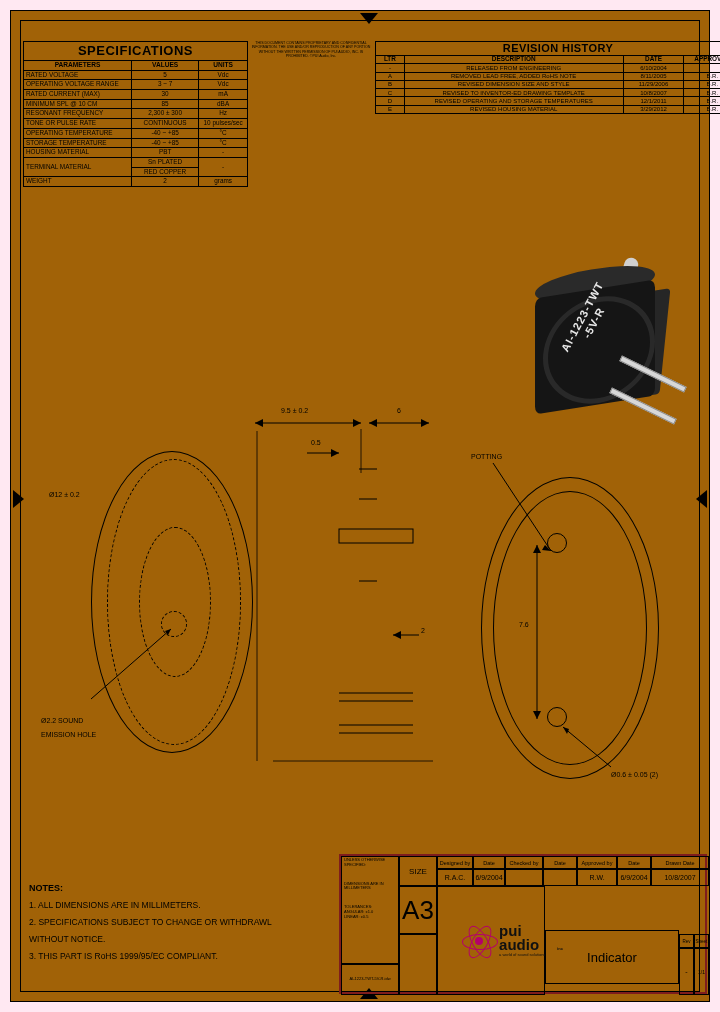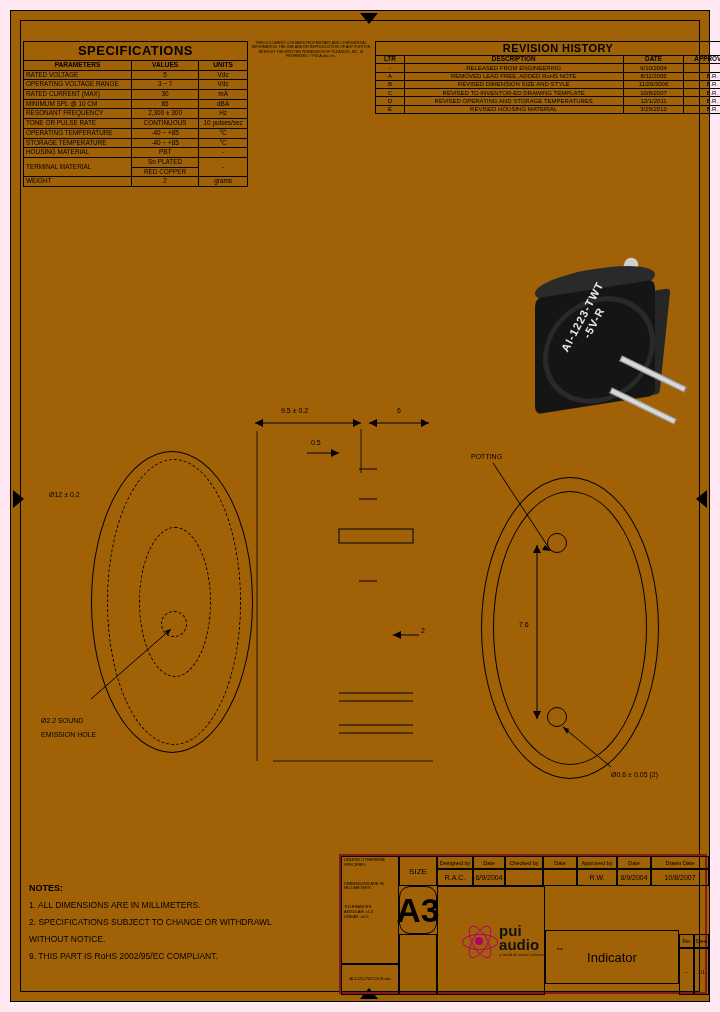--- a/index.html
+++ b/index.html
@@ -106,21 +106,21 @@
 
   
   .tb{
     position:absolute;left:320px;top:843px;width:368px;height:140px;
     border:2px solid #7f1d1d;box-sizing:border-box;font-size:5.5px;margin-left:8px;
   }
   .tb .cell{position:absolute;border:1px solid #000;box-sizing:border-box;}
   .tb .ctr{display:flex;align-items:center;justify-content:center;text-align:center;}
   .tb .tl{padding:1px 2px;}
   .tiny{font-size:4px;line-height:1.2;}
-  .sz-letter{font-size:34px;font-weight:bold;border-radius:11px;}
+  .sz-letter{font-size:26px;font-weight:normal;}
   .partno{font-size:19px;font-weight:bold;letter-spacing:.3px;}
   .indic{font-size:13px;}
   .logo-atom{position:relative;width:34px;height:34px;}
   .logo-atom .o{position:absolute;left:0;top:10px;width:34px;height:14px;border:1.4px solid #b5006a;border-radius:50%;}
   .logo-atom .o2{transform:rotate(60deg);}
   .logo-atom .o3{transform:rotate(-60deg);}
   .logo-atom .nuc{position:absolute;left:13px;top:13px;width:8px;height:8px;background:#b5006a;border-radius:50%;}
   .pui{font-size:15px;font-weight:bold;line-height:.95;color:#111;}
   .puis{font-size:4px;color:#111;}
 </style>
@@ -343,21 +343,21 @@
     <div class="lbl" style="left:448px;top:72px;">POTTING</div>
     <div class="lbl" style="left:496px;top:240px;">7.6</div>
     <div class="lbl" style="left:588px;top:390px;">Ø0.6 ± 0.05 (2)</div>
   </div>
 
   <div class="notes">
     <div class="h">NOTES:</div>
     <div>1. ALL DIMENSIONS ARE IN MILLIMETERS.</div>
     <div>2. SPECIFICATIONS SUBJECT TO CHANGE OR WITHDRAWL</div>
     <div>    WITHOUT NOTICE.</div>
-    <div>9. THIS PART IS RoHS 2002/95/EC COMPLIANT.</div>
+    <div>3. THIS PART IS RoHS 1999/95/EC COMPLIANT.</div>
   </div>
 
   <div class="tb">
 
     <div class="cell tl tiny" style="left:0;top:0;width:58px;height:108px;">
       <div>UNLESS OTHERWISE SPECIFIED:</div>
       <div style="height:14px"></div>
       <div>DIMENSIONS ARE IN MILLIMETERS</div>
       <div style="height:14px"></div>
       <div>TOLERANCES:</div>

